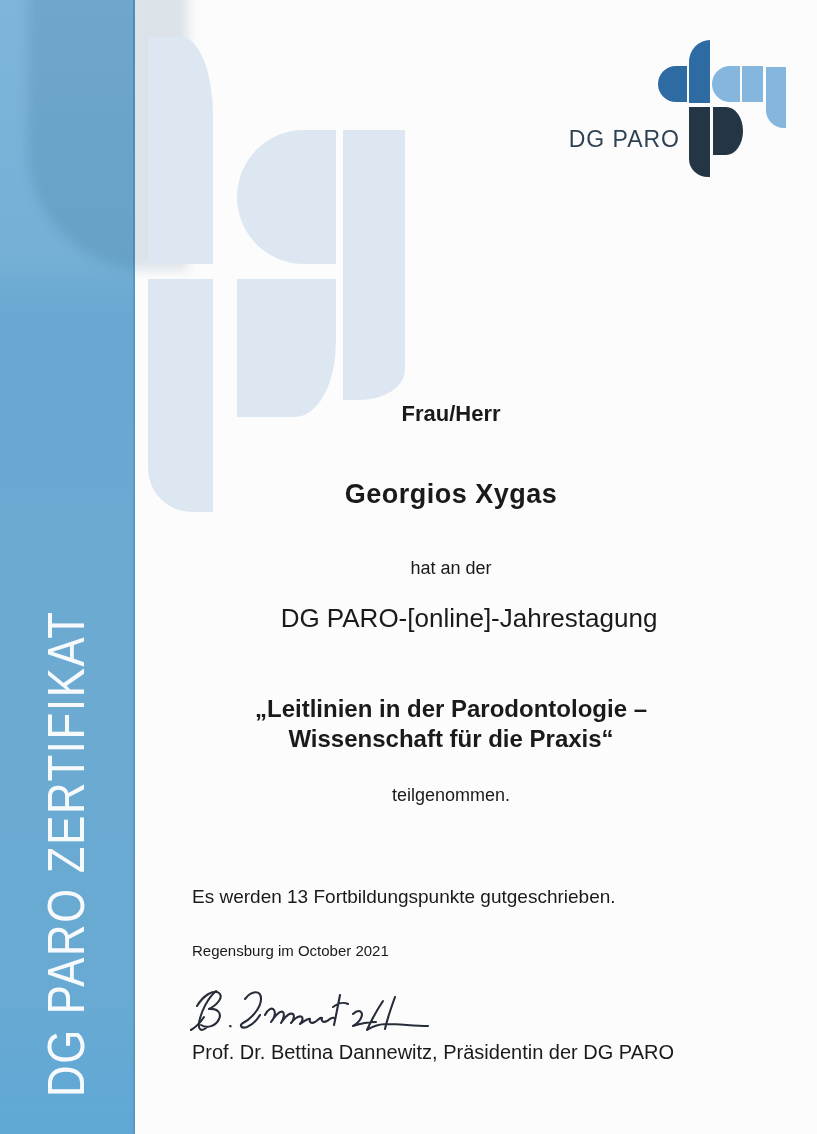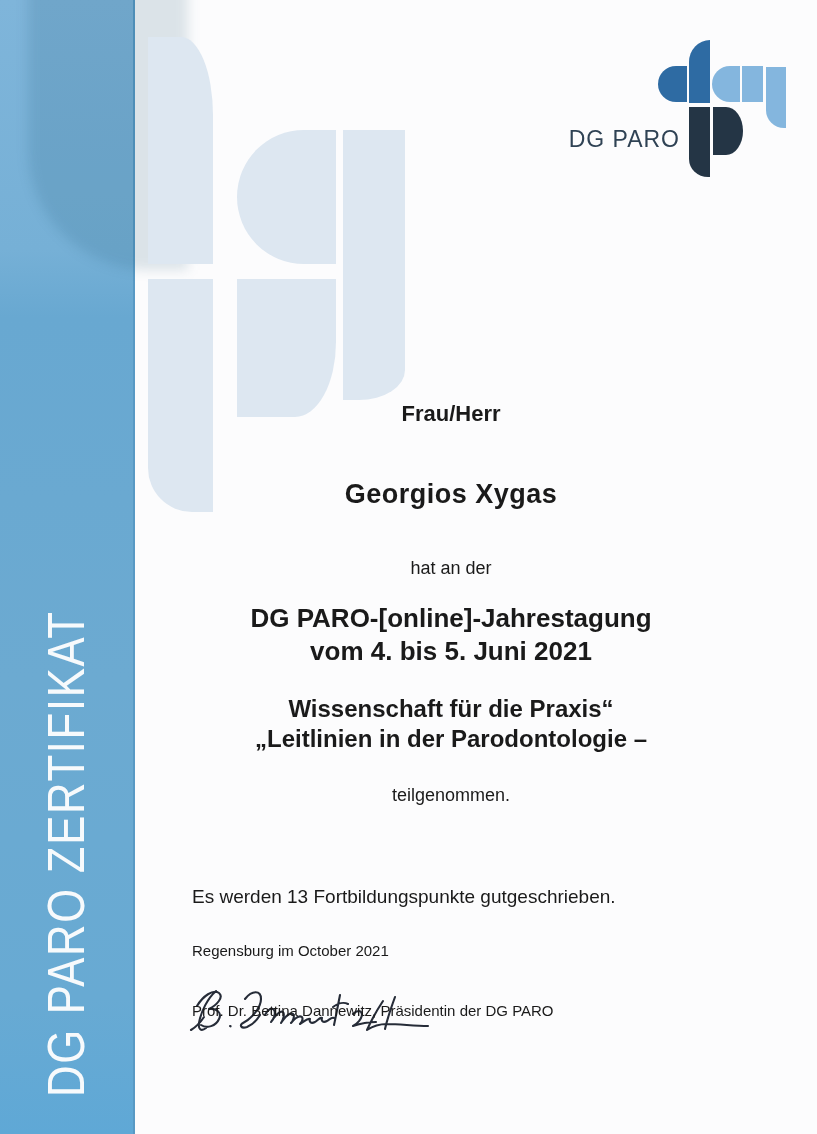--- a/index.html
+++ b/index.html
@@ -44,30 +44,30 @@
   .logo{position:absolute;left:176px;top:0;}
   .fill-med{fill:var(--logo_medium_blue,#2e6ba3);}
   .fill-light{fill:var(--logo_light_blue,#84b6de);}
   .fill-dark{fill:var(--logo_dark_navy,#243545);}
   
   .content{position:absolute;left:133px;top:0;width:636px;text-align:center;}
   .content>div{position:absolute;left:0;width:100%;}
   .salutation{top:385px;font-size:22px;font-weight:bold;margin-top:16px;}
   .name{top:479px;font-size:27px;font-weight:bold;letter-spacing:.5px;}
   .intro{top:558px;font-size:18px;}
-  .event{top:602px;font-size:26px;font-weight:bold;line-height:33px;}
+  .event{top:602px;font-size:26px;font-weight:normal;line-height:33px;padding-left:18px;}
   .topic{top:694px;font-size:24px;font-weight:bold;line-height:30px;}
   .participation{top:785px;font-size:18px;}
   
   .points{position:absolute;left:192px;top:886px;font-size:19px;}
   .place{position:absolute;left:192px;top:942px;font-size:15px;}
   .signature{position:absolute;left:188px;top:984px;}
   .signature path{fill:none;stroke:var(--signature_ink,#262c38);
     stroke-width:2.1;stroke-linecap:round;stroke-linejoin:round;}
-  .signer{position:absolute;left:192px;top:1002px;font-size:15px;}
+  .signer{position:absolute;left:192px;top:1041px;font-size:20px;}
 </style>
 </head>
 <body>
 
 <div class="page">
 
   <div class="band">
     <div class="band-shadow"></div>
   </div>
   <div class="band-text">DG PARO ZERTIFIKAT</div>
@@ -92,25 +92,24 @@
       <path class="fill-dark" d="M57,67 H70 A17,24 0 0 1 70,115 H57 Z"></path>
     </svg>
   </div>
 
   <div class="content">
     <div class="salutation">Frau/Herr</div>
     <div class="name">Georgios Xygas</div>
     <div class="intro">hat an der</div>
     <div class="event">
       <div>DG PARO-[online]-Jahrestagung</div>
-      <div>vom 4. bis 5. Juni 2021</div>
     </div>
     <div class="topic">
+      <div>„Leitlinien in der Parodontologie –</div>
       <div>Wissenschaft für die Praxis“</div>
-      <div>„Leitlinien in der Parodontologie –</div>
     </div>
     <div class="participation">teilgenommen.</div>
   </div>
 
   <div class="points">Es werden 13 Fortbildungspunkte gutgeschrieben.</div>
   <div class="place">Regensburg im October 2021</div>
 
   <svg class="signature" width="255" height="58" viewBox="0 0 255 58" role="img" aria-label="B. Dannewitz">
     <path d="M3,46 C8,43 12,39 16,33"></path>
     <path d="M28,7 C20,14 13,27 11,39 C10,45 13,48 18,44 M9,22 C15,12 25,5 31,9 C36,13 29,21 21,25 C29,24 34,29 31,35 C28,42 19,45 13,41"></path>

